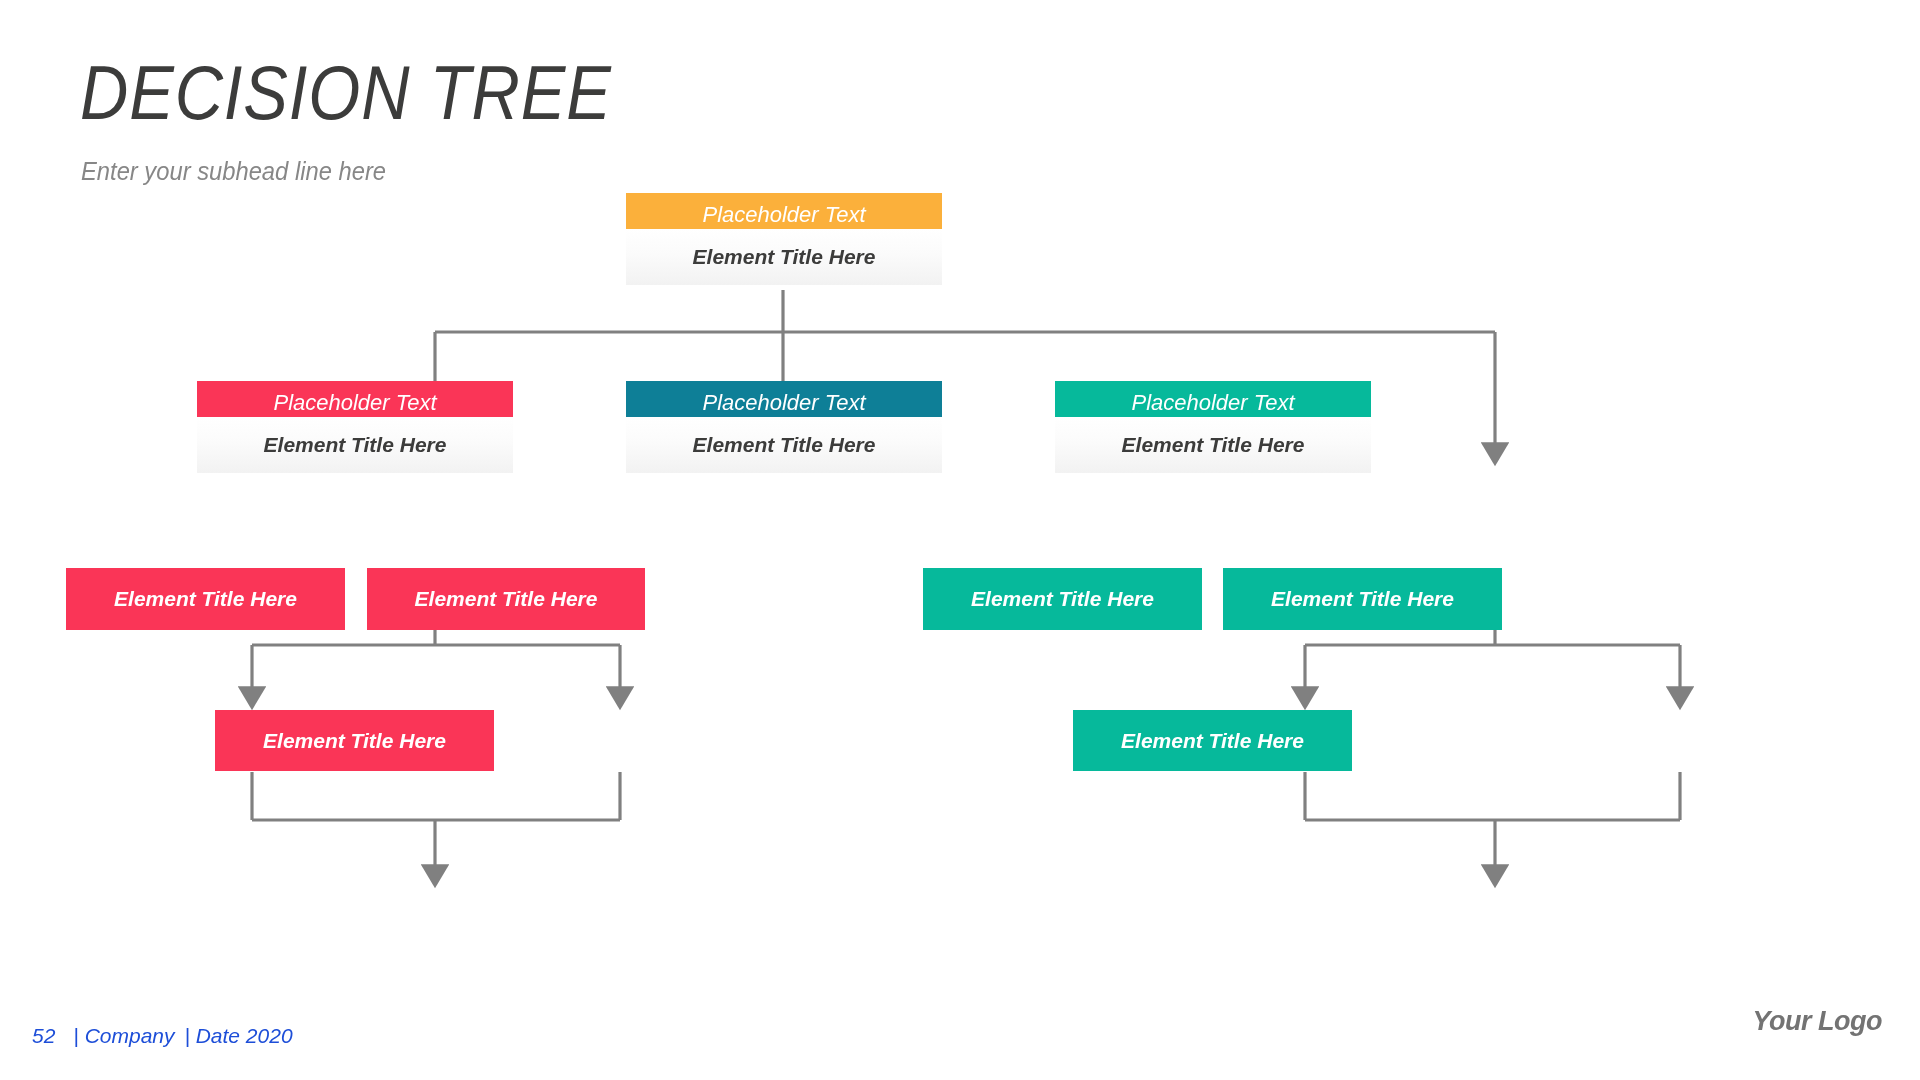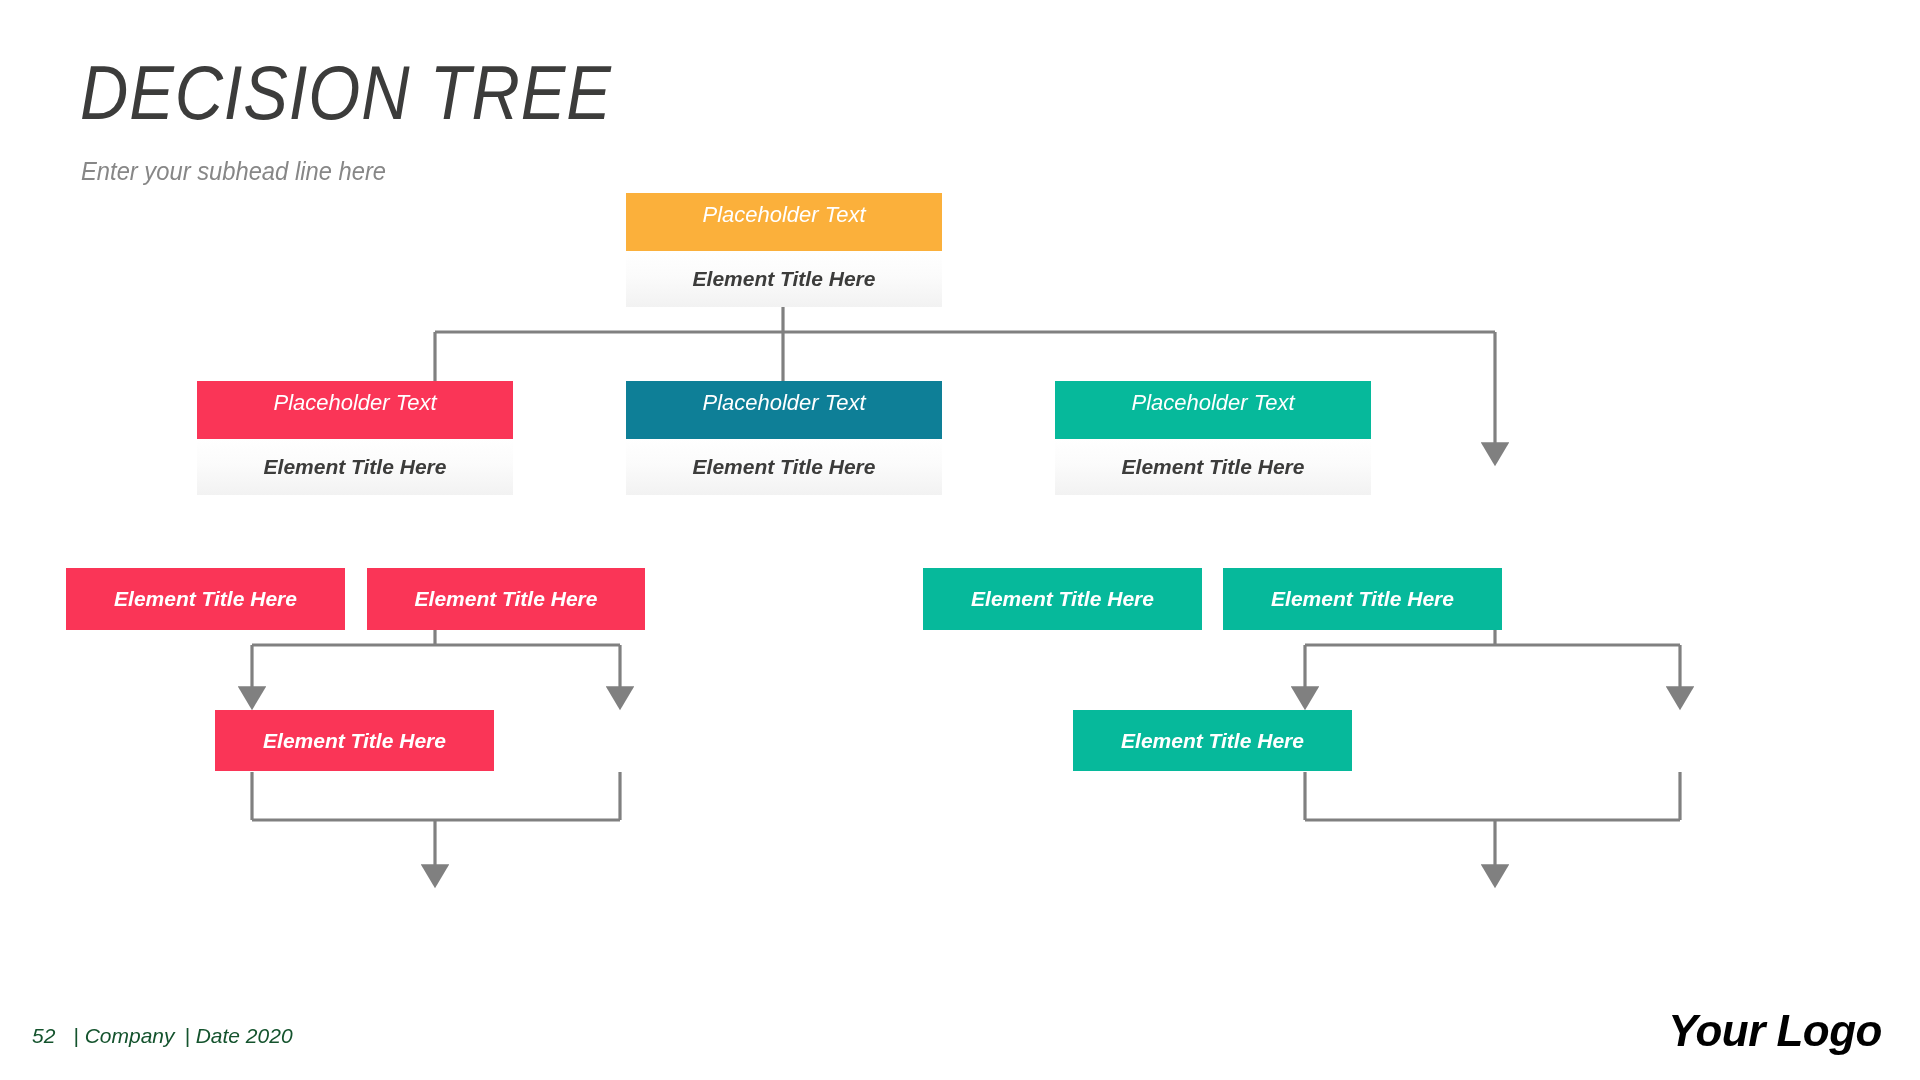--- a/index.html
+++ b/index.html
@@ -32,21 +32,21 @@
     white-space:nowrap;
   }
 
   
   .canvas{position:absolute;left:0;top:0;width:1920px;height:1080px;}
   .lines{position:absolute;left:0;top:0;width:1920px;height:1080px;pointer-events:none;}
 
   
   .node2{position:absolute;}
   .node2 .head{
-    height:58px;line-height:44px;
+    height:36px;line-height:44px;
     text-align:center;color:#ffffff;
     font-size:22px;font-weight:400;
     white-space:nowrap;overflow:hidden;
   }
   .node2 .body{
     height:56px;line-height:56px;
     text-align:center;
     font-size:21px;font-weight:700;
     color:#3c3c3b;
     background:linear-gradient(to bottom,#ffffff 0%,#fbfbfb 45%,#f2f2f2 100%);
@@ -57,29 +57,29 @@
   .node1{
     position:absolute;
     display:flex;align-items:center;justify-content:center;
     color:#ffffff;font-size:21px;font-weight:700;
     white-space:nowrap;overflow:hidden;
   }
 
   
   .footer{
     position:absolute;left:32px;top:1024px;
-    font-size:21px;color:#14532d;
+    font-size:21px;color:#1d4ed8;
     white-space:nowrap;
   }
   .footer .pg{margin-right:18px;}
   .footer .sep{margin:0 2px;}
   .logo{
     position:absolute;right:38px;top:1006px;
-    font-size:44px;font-weight:700;
-    color:#000000;letter-spacing:-0.5px;
+    font-size:27px;font-weight:700;
+    color:#737373;letter-spacing:-0.5px;
     white-space:nowrap;
     text-align:center;
   }
 </style>
 </head>
 <body>
 
 <div class="slide">
 
   <div class="title">DECISION TREE</div>

